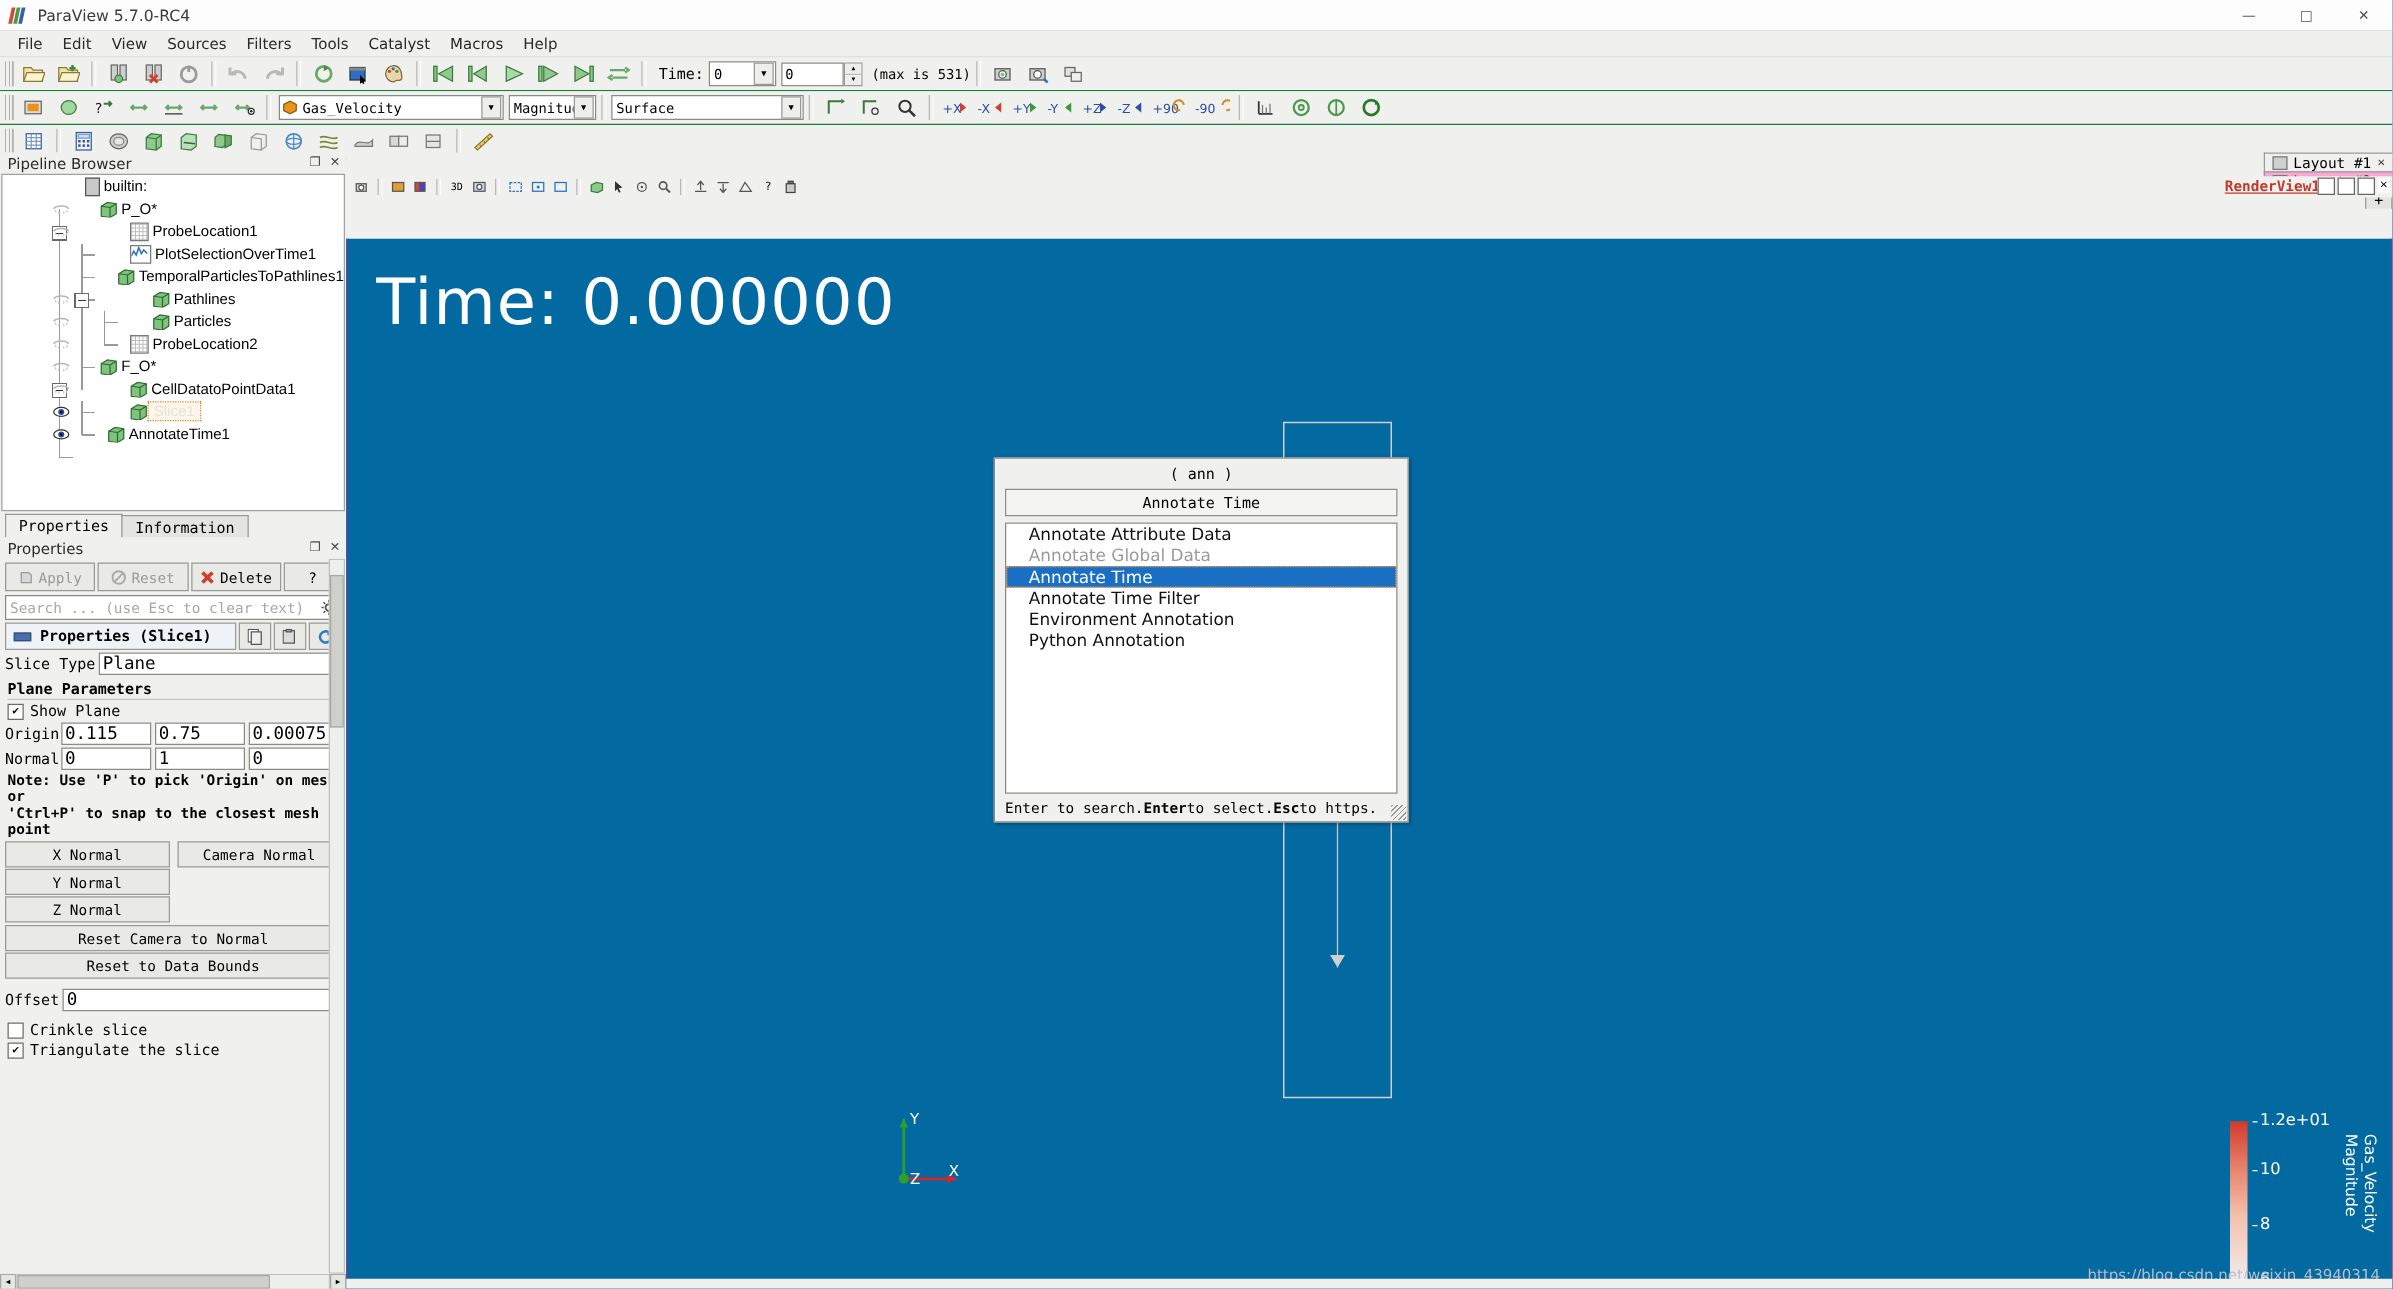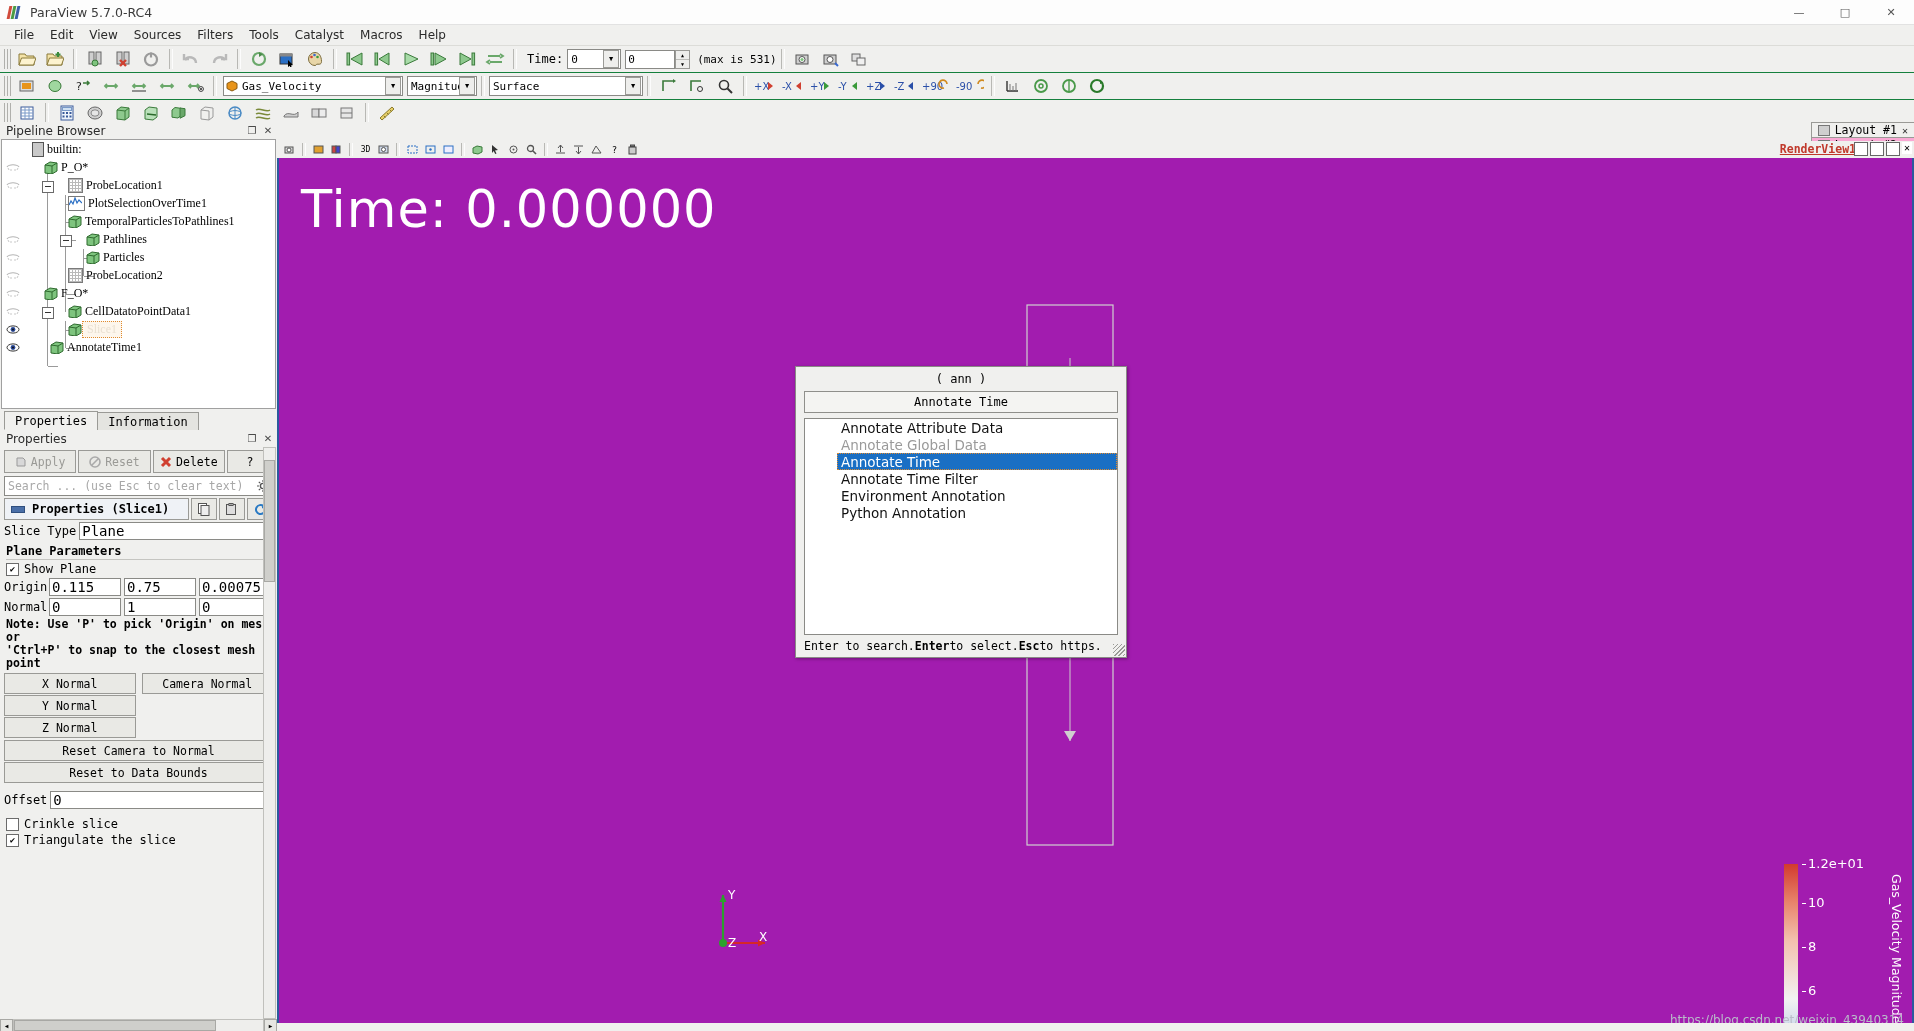--- a/index.html
+++ b/index.html
@@ -62,21 +62,21 @@
   
   .panel-head{height:17px;display:flex;align-items:center;background:#f0f0ee;
     font-family:"DejaVu Sans",sans-serif;font-size:12px;color:#2b2b2b;padding-left:6px;}
   .panel-head .ttl{flex:1;}
   .panel-head .pbtn{width:14px;height:14px;display:flex;align-items:center;justify-content:center;
     font-size:10px;color:#4a4a4a;margin-right:2px;}
 
   .pipeline{flex:0 0 268px;background:#fff;border:1px solid #a0a0a0;margin:0 1px;
     position:relative;overflow:hidden;}
   .pl-row{height:18px;display:flex;align-items:center;position:relative;font-size:12px;
-    font-family:Liberation Serif, serif;white-space:nowrap;}
+    font-family:Liberation Sans, sans-serif;white-space:nowrap;margin-left:36px;}
   .eye{width:22px;display:flex;align-items:center;justify-content:center;}
   .eye svg{display:block;}
   .pl-label{padding-left:3px;color:#000;}
   .pl-label.sel{color:#e9e0d2;background:#fdf6ec;border:1px dotted #e08a2e;
     padding:0 4px;}
   .cube{width:14px;height:13px;position:relative;display:inline-block;flex:0 0 auto;}
   .gridicon{width:13px;height:13px;background:#fff;border:1px solid #7a7a7a;
     background-image:linear-gradient(to right,#b9b9b9 1px,transparent 1px),
                      linear-gradient(to bottom,#b9b9b9 1px,transparent 1px);
     background-size:3px 3px;display:inline-block;flex:0 0 auto;}
@@ -143,22 +143,22 @@
     font-size:12px;margin-left:4px;}
   .view-toolbar{height:17px;background:#f0f0ee;display:flex;align-items:center;
     padding-left:4px;gap:1px;position:relative;}
   .vt-btn{width:15px;height:15px;display:flex;align-items:center;justify-content:center;
     font-size:9px;border:1px solid transparent;}
   .rv-label{position:absolute;right:58px;top:1px;font-size:11.5px;font-weight:bold;
     color:#c0392b;text-decoration:underline;font-family:"DejaVu Sans Mono",monospace;}
   .rv-icons{position:absolute;right:2px;top:1px;display:flex;gap:2px;}
   .rv-icons span{width:12px;height:12px;border:1px solid #666;display:inline-block;background:#fff;}
 
-  .render{flex:1;background:#a21caf;position:relative;overflow:hidden;
-    border:2px solid #2b5a9e;border-top:none;}
+  .render{flex:1;background:#0369a1;position:relative;overflow:hidden;
+    border:2px solid #2b5a9e;border-top:none;margin-top:33px;}
   .time-overlay{position:absolute;left:22px;top:22px;color:#fff;
     font-family:"DejaVu Sans",sans-serif;font-size:51px;letter-spacing:1px;white-space:nowrap;}
 
   
   .axes{position:absolute;left:436px;bottom:78px;width:70px;height:62px;}
   .axes svg{overflow:visible;}
 
   
   .legend{position:absolute;right:52px;top:706px;display:flex;}
   .legend .bar{width:14px;height:270px;
@@ -180,22 +180,22 @@
   .quick{position:absolute;left:795px;top:366px;width:330px;height:290px;
     background:#f0f0ee;border:1px solid #8a8a86;box-shadow:1px 1px 3px rgba(0,0,0,.35);
     display:flex;flex-direction:column;z-index:40;}
   .q-title{height:24px;display:flex;align-items:center;justify-content:center;
     font-size:12px;font-family:"DejaVu Sans Mono",monospace;}
   .q-search{height:20px;margin:0 8px;border:1px solid #8f8f8b;background:#f4f4f2;
     display:flex;align-items:center;justify-content:center;font-size:12px;
     font-family:"DejaVu Sans Mono",monospace;}
   .q-list{flex:1;margin:5px 8px 0 8px;border:1px solid #8a8a86;background:#fff;
     overflow:hidden;}
-  .q-item{height:17px;display:flex;align-items:center;padding-left:4px;
-    font-family:"DejaVu Sans",sans-serif;font-size:13.5px;color:#111;margin-left:32px;}
+  .q-item{height:17px;display:flex;align-items:center;padding-left:18px;
+    font-family:"DejaVu Sans",sans-serif;font-size:13.5px;color:#111;}
   .q-item.disabled{color:#9a9a9a;}
   .q-item.selected{background:#1a6fc4;color:#fff;outline:1px dotted #e08a2e;outline-offset:-1px;}
   .q-hint{height:22px;display:flex;align-items:center;padding-left:8px;
     font-size:11.5px;font-family:"DejaVu Sans Mono",monospace;}
   .q-hint b{font-weight:bold;}
   .q-grip{position:absolute;right:1px;bottom:1px;width:12px;height:12px;
     background:repeating-linear-gradient(135deg,#9a9a96 0 1px,transparent 1px 3px);}
 
   .bottom-strip{position:absolute;left:277px;right:0;bottom:0;height:8px;background:#f0f0ee;}
 </style>

